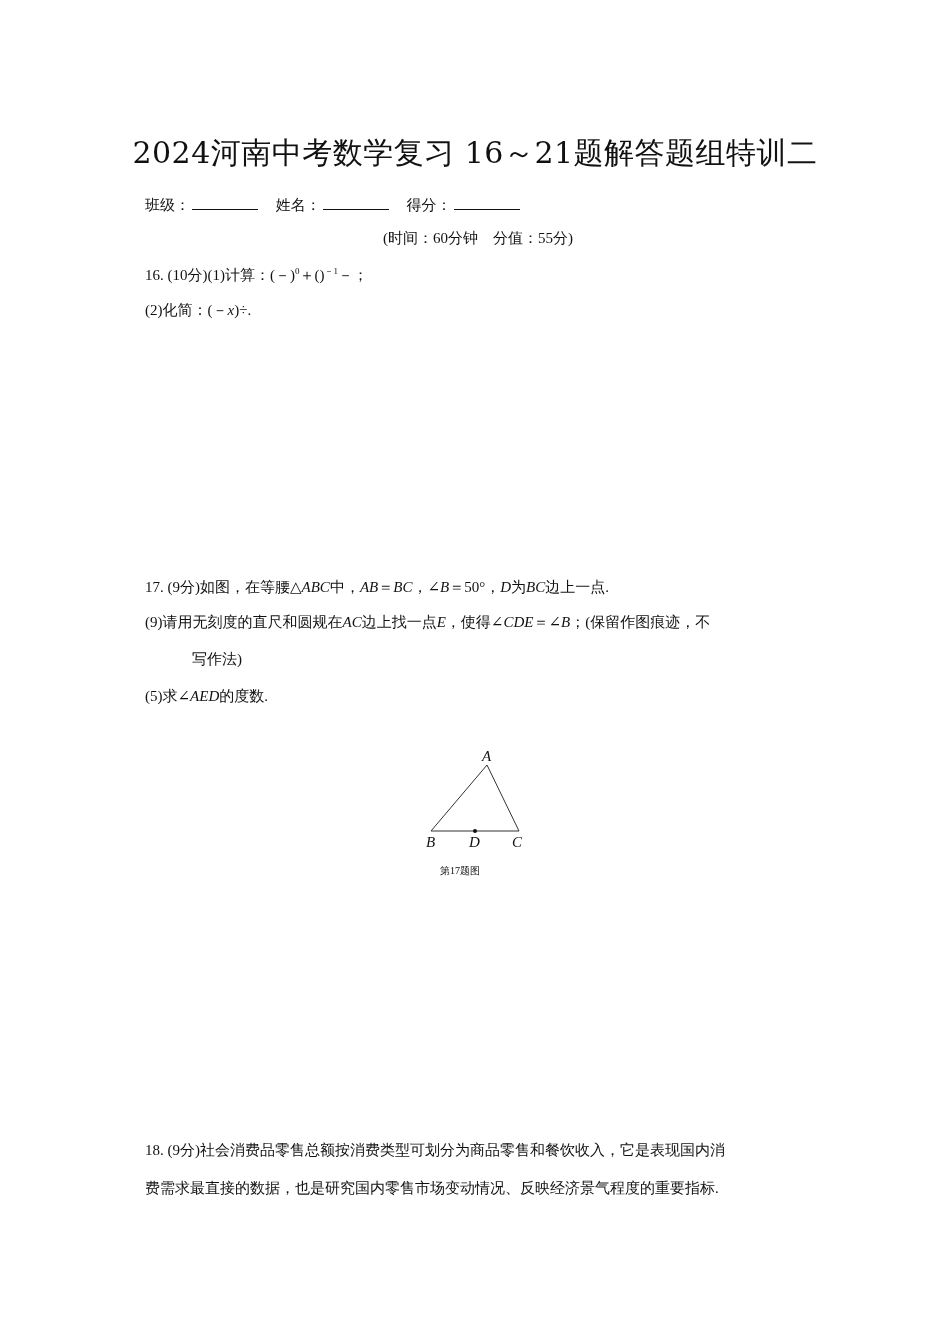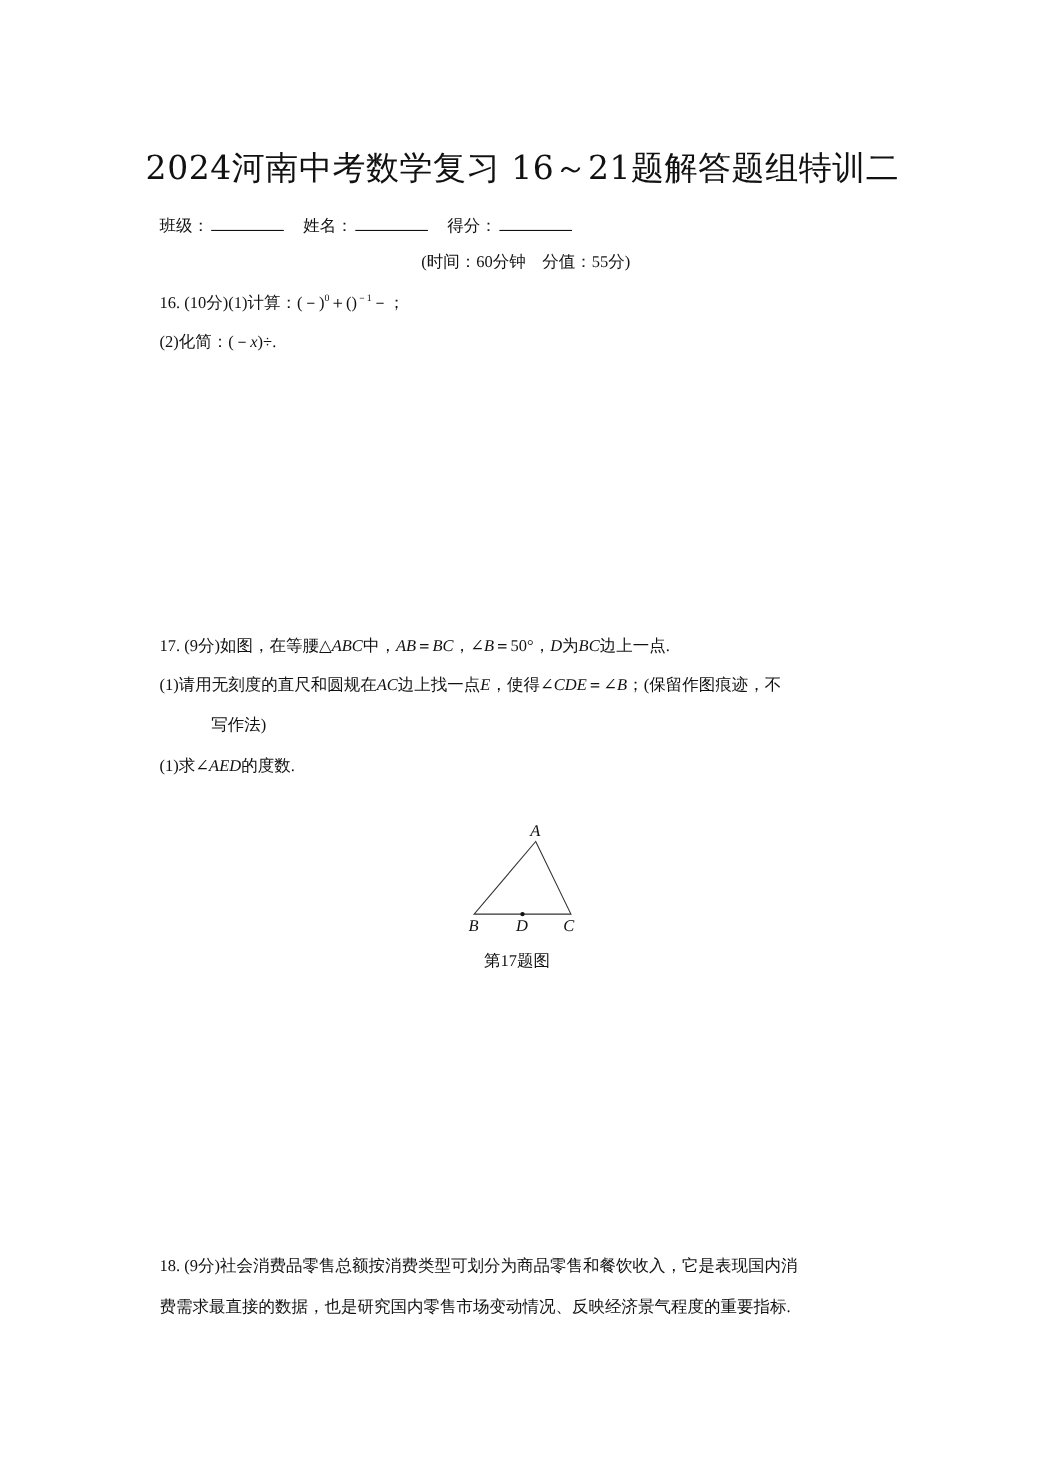--- a/index.html
+++ b/index.html
@@ -5,21 +5,21 @@
   html, body { margin: 0; padding: 0; background: #ffffff; }
   body { width: 950px; height: 1344px; position: relative; overflow: hidden;
          font-family: "Liberation Serif", "DejaVu Serif", serif; color: #111; }
   .abs { position: absolute; white-space: nowrap; }
   .title { left: 0; width: 950px; top: 133px; text-align: center; font-size: 30px; font-weight: normal;
            letter-spacing: 0.5px; font-family: "DejaVu Serif", "Liberation Serif", serif; }
   .line { font-size: 15px; }
   .blank { display: inline-block; width: 66px; border-bottom: 1px solid #111; height: 14px; vertical-align: baseline; margin: 0 14px 0 2px; }
   i { font-style: italic; }
   sup { font-size: 9px; vertical-align: 6px; }
-  .caption { font-size: 15px; }
+  .caption { font-size: 10px; }
 </style>
 </head>
 <body>
 
 <div class="abs title">2024河南中考数学复习  16～21题解答题组特训二</div>
 
 <div class="abs line" style="left:145px; top:195px;">
   <span>班级：</span><span class="blank"></span>
   <span>姓名：</span><span class="blank"></span>
   <span>得分：</span><span class="blank"></span>
@@ -33,25 +33,25 @@
 </div>
 <div class="abs line" style="left:145px; top:301px;">
   <span>(2)化简：(－</span><i>x</i><span>)÷.</span>
 </div>
 
 <div class="abs line" style="left:145px; top:578px;">
   <span>17.</span>
   <span>(9分)</span><span>如图，在等腰△</span><i>ABC</i><span>中，</span><i>AB</i><span>＝</span><i>BC</i><span>，∠</span><i>B</i><span>＝50°，</span><i>D</i><span>为</span><i>BC</i><span>边上一点.</span>
 </div>
 <div class="abs line" style="left:145px; top:613px;">
-  <span>(1)请用无刻度的直尺和圆规在</span><i>AC</i><span>边上找一点</span><i>E</i><span>，使得∠</span><i>CDE</i><span>＝∠</span><i>B</i><span>；(保留作图痕迹，不</span>
+  <span>(9)请用无刻度的直尺和圆规在</span><i>AC</i><span>边上找一点</span><i>E</i><span>，使得∠</span><i>CDE</i><span>＝∠</span><i>B</i><span>；(保留作图痕迹，不</span>
 </div>
 <div class="abs line" style="left:145px; top:650px;margin-left:47px;">写作法)</div>
 <div class="abs line" style="left:145px; top:687px;">
-  <span>(1)求∠</span><i>AED</i><span>的度数.</span>
+  <span>(5)求∠</span><i>AED</i><span>的度数.</span>
 </div>
 
 <svg class="abs" style="left:420px; top:745px;" width="120" height="110" viewBox="0 0 120 110">
   <polygon points="67,20 11,86 99,86" fill="none" stroke="#333" stroke-width="1"></polygon>
   <circle cx="55" cy="86" r="2" fill="#111"></circle>
 </svg>
 <div class="abs" style="left:482px; top:748px; font-size:15px; font-style:italic;">A</div>
 <div class="abs" style="left:426px; top:834px; font-size:15px; font-style:italic;">B</div>
 <div class="abs" style="left:469px; top:834px; font-size:15px; font-style:italic;">D</div>
 <div class="abs" style="left:512px; top:834px; font-size:15px; font-style:italic;">C</div>

